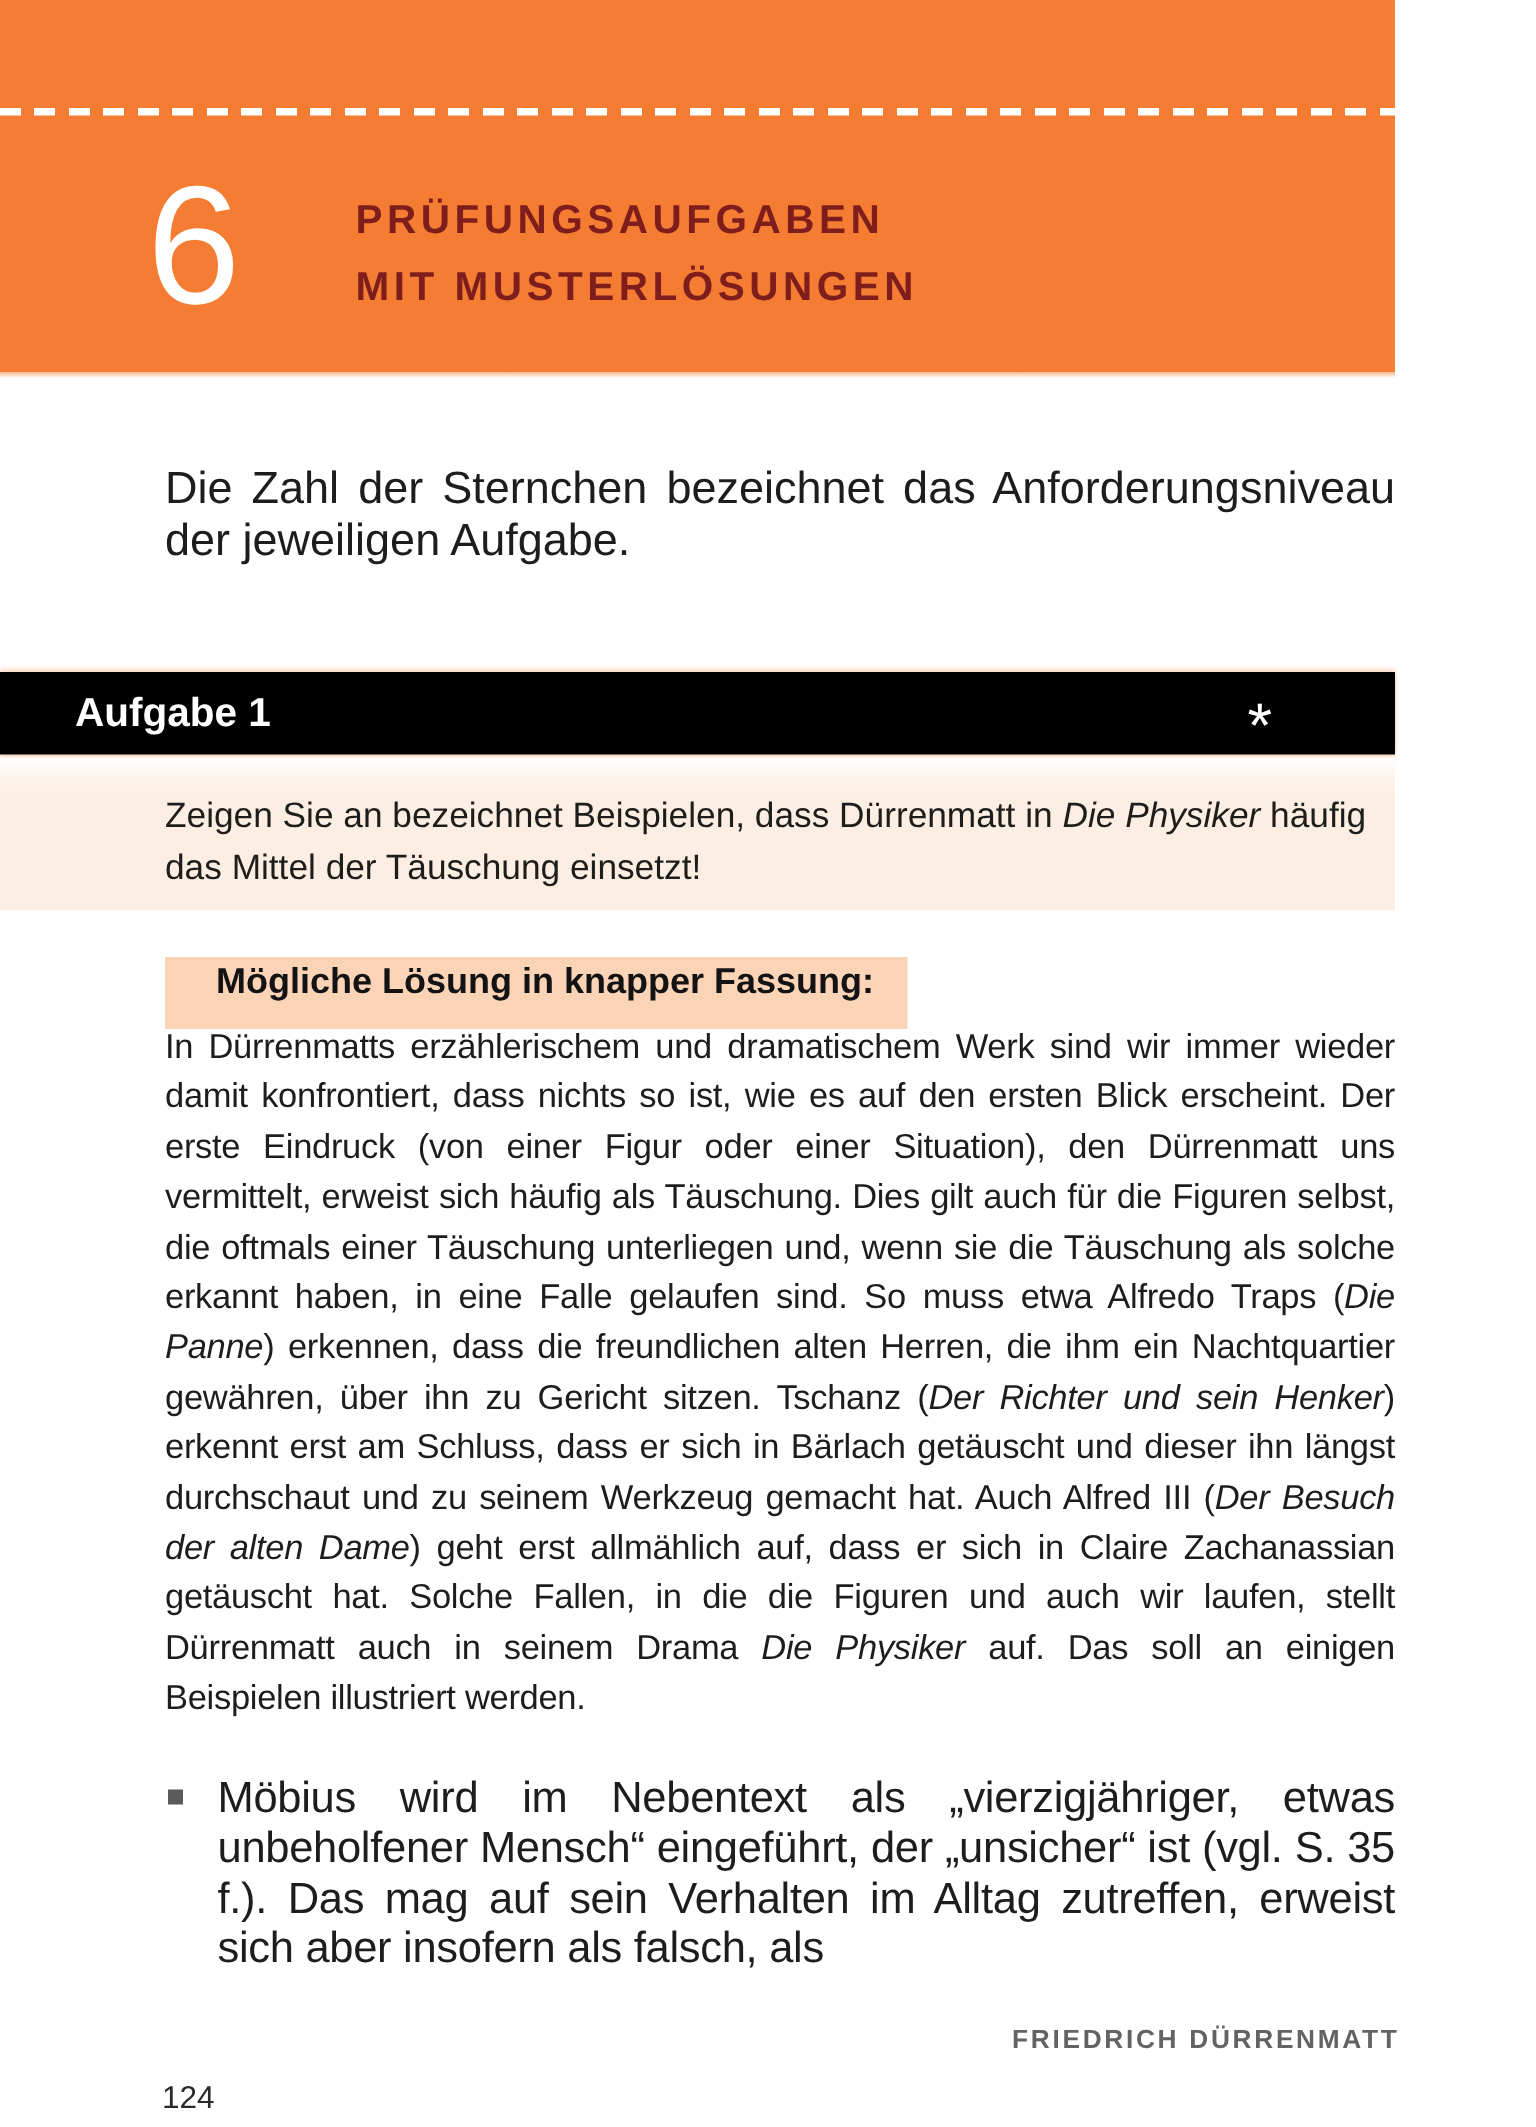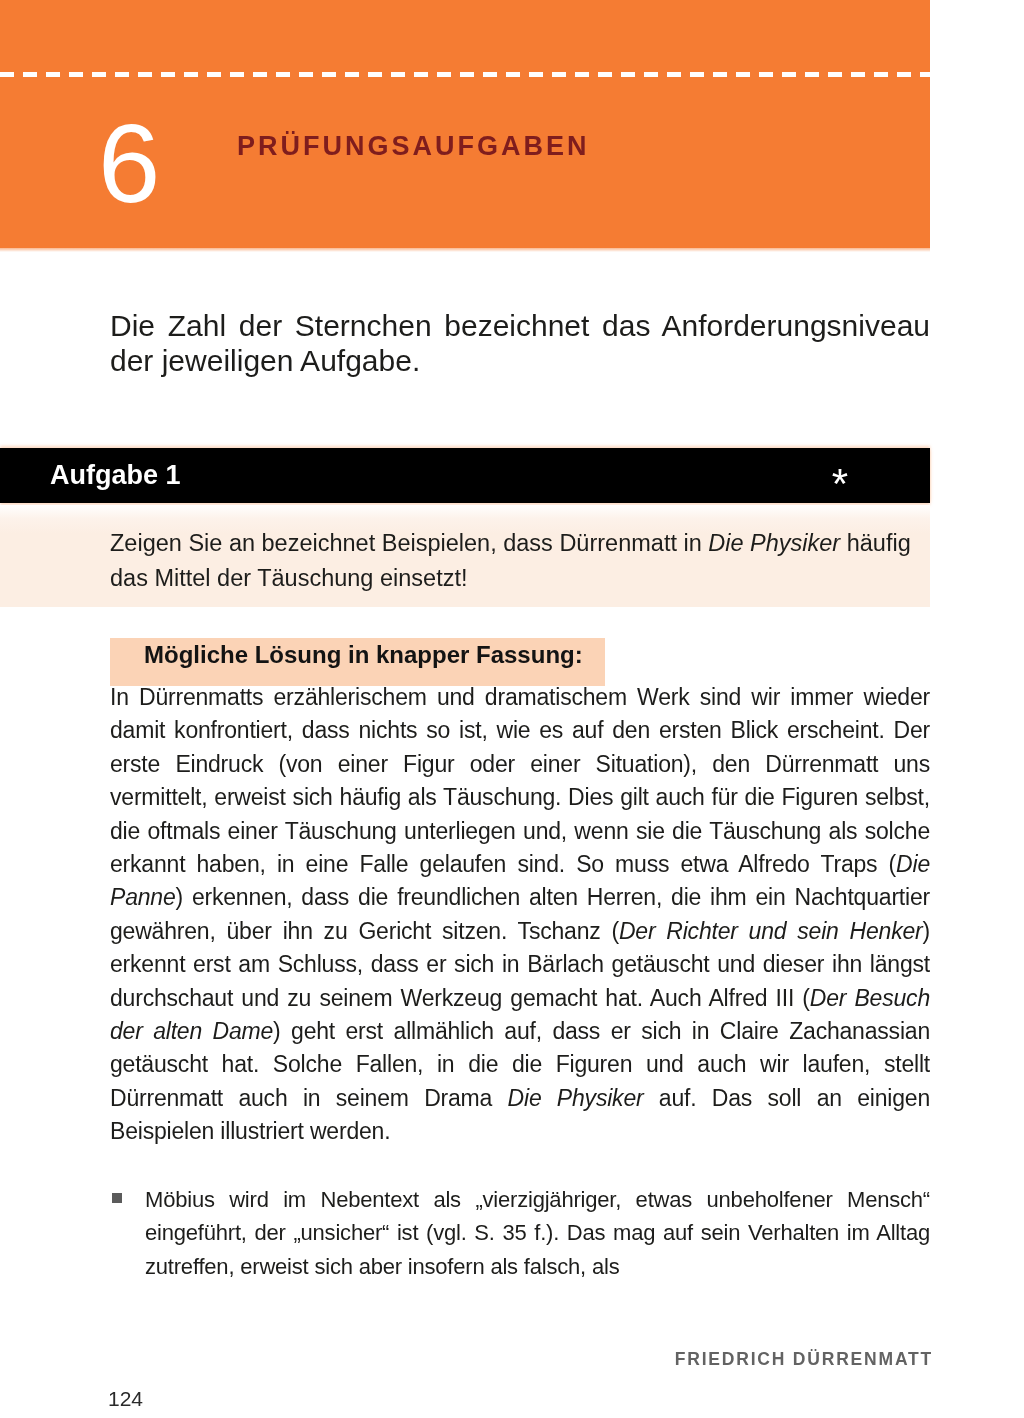--- a/index.html
+++ b/index.html
@@ -125,21 +125,21 @@
   }
   .bullet-list {
     position: absolute;
     top: 1183px; left: 110px;
     width: 820px;
     list-style: none;
   }
   .bullet-item {
     position: relative;
     padding-left: 35px;
-    font-size: 22px;
+    font-size: 29px;
     letter-spacing: -0.2px;
     line-height: 33.4px;
     text-align: justify;
   }
   .bullet-marker {
     position: absolute;
     left: 2px; top: 10px;
     width: 10px; height: 10px;
     background: #5b5b5b;
   }
@@ -163,20 +163,21 @@
   }
 </style>
 </head>
 <body>
 
 <div class="chapter-header">
   <div class="dashed-line"></div>
   <div class="chapter-number">6</div>
   <div class="chapter-title">
     <div>PRÜFUNGSAUFGABEN</div>
+    <div>MIT MUSTERLÖSUNGEN</div>
   </div>
 </div>
 
 <p class="intro">Die Zahl der Sternchen bezeichnet das Anforderungsniveau der jeweiligen Aufgabe.</p>
 
 <div class="task-banner">
   <span class="task-banner-label">Aufgabe 1</span>
   <span class="difficulty-star">*</span>
 </div>
 

